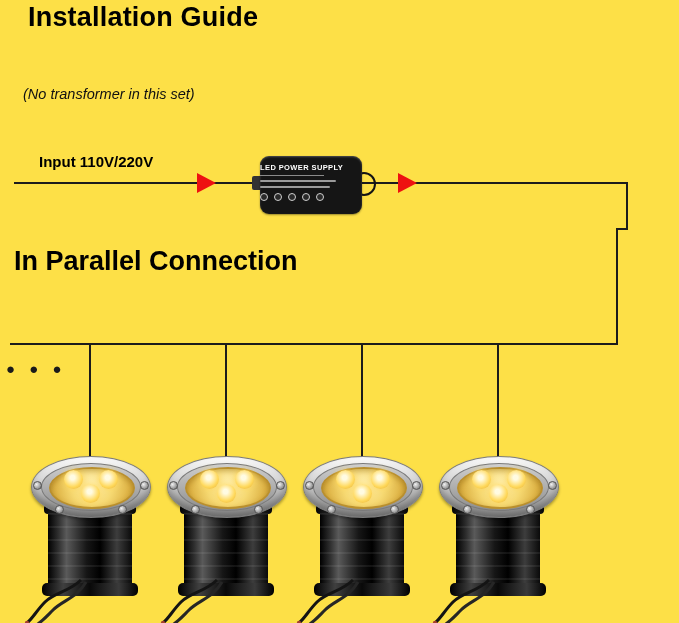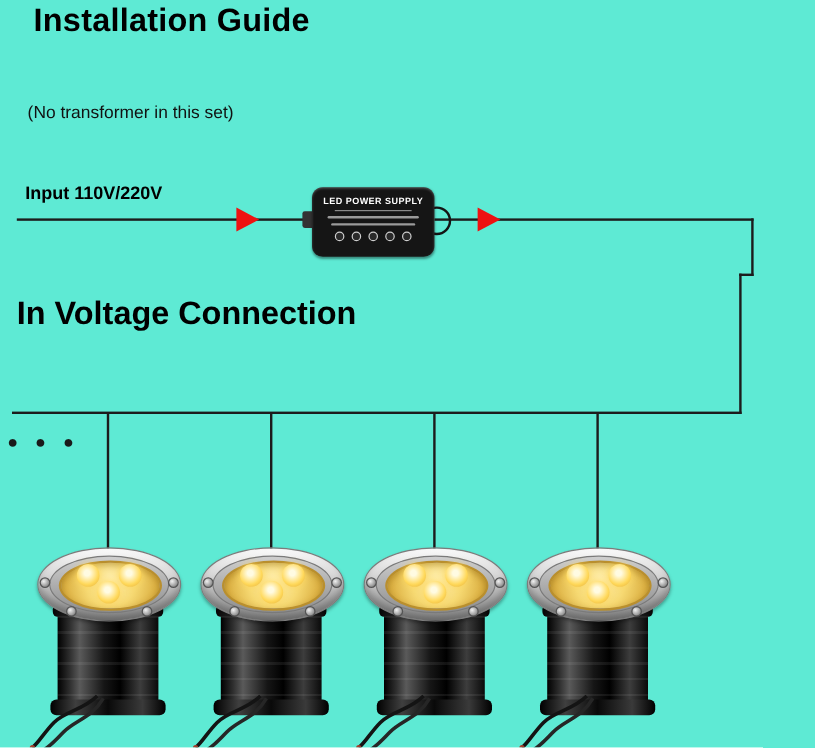--- a/index.html
+++ b/index.html
@@ -1,51 +1,51 @@
 <!DOCTYPE html>
 <html><head>
 <meta charset="utf-8">
 <style>
   html,body{margin:0;padding:0;background:#fff;}
   .canvas{
-    position:relative;width:679px;height:623px;background:#5eead4;overflow:hidden;
+    position:relative;width:679px;height:623px;background:#fde047;overflow:hidden;
     font-family:"Liberation Sans", sans-serif;color:#000;
   }
   
   .h-title{position:absolute;left:28px;top:2px;font-size:27px;font-weight:700;letter-spacing:.2px;}
   .h-voltage{position:absolute;left:28px;top:41px;font-size:27px;font-weight:700;white-space:pre;}
   .h-voltage .red{color:#ee1111;}
-  .note{position:absolute;left:23px;top:86px;font-size:14.5px;color:#111;}
+  .note{position:absolute;left:23px;top:86px;font-size:14.5px;color:#111;font-style:italic;}
   .h-parallel{position:absolute;left:14px;top:246px;font-size:27px;font-weight:700;}
 
   
   .wire{position:absolute;background:#1c1c1c;}
   .w-input{left:14px;top:182px;width:246px;height:2px;}
   .w-output{left:362px;top:182px;width:266px;height:2px;}
   .w-vert1{left:626px;top:182px;width:2px;height:48px;}
   .w-jog{left:616px;top:228px;width:12px;height:2px;}
   .w-vert2{left:616px;top:228px;width:2px;height:117px;}
   .w-bus{left:10px;top:343px;width:608px;height:2px;}
   .w-drop{top:345px;width:2px;height:116px;}
   .w-drop.d1{left:89px;} .w-drop.d2{left:225px;} .w-drop.d3{left:361px;} .w-drop.d4{left:497px;}
 
   .io-label{position:absolute;top:153px;font-size:15px;font-weight:700;}
-  .io-label.in{left:21px;} .io-label.out{left:432px;}
+  .io-label.in{left:39px;} .io-label.out{left:432px;}
 
   .dots{position:absolute;left:6px;top:360px;font-size:15px;letter-spacing:5px;color:#1a1a1a;}
 
   
   .arrow{position:absolute;width:0;height:0;top:173px;
     border-top:10px solid transparent;border-bottom:10px solid transparent;border-left:19px solid #ee1111;}
   .arrow.a1{left:197px;} .arrow.a2{left:398px;}
 
   
   .psu{position:absolute;left:260px;top:156px;width:102px;height:58px;background:#151515;
     border-radius:9px;box-shadow:inset 0 1px 2px rgba(255,255,255,.25), 0 1px 2px rgba(0,0,0,.4);
-    display:flex;flex-direction:column;align-items:center;justify-content:flex-start;z-index:3;}
+    display:flex;flex-direction:column;align-items:flex-start;justify-content:flex-start;z-index:3;}
   .psu-label{color:#fff;font-size:7.5px;font-weight:700;letter-spacing:.4px;margin-top:7px;white-space:nowrap;}
   .psu-rule{width:64px;height:1px;background:#8a8a8a;margin-top:3px;}
   .psu-bar{height:2px;background:#9a9a9a;margin-top:4px;border-radius:1px;}
   .psu-bar.b1{width:76px;} .psu-bar.b2{width:70px;}
   .psu-certs{display:flex;gap:6px;margin-top:5px;}
   .psu-certs span{width:6px;height:6px;border-radius:50%;border:1px solid #cfcfcf;background:#2a2a2a;display:block;}
   .psu-nub{position:absolute;left:252px;top:176px;width:10px;height:14px;background:#333;border-radius:2px;z-index:2;}
   .psu-loop{position:absolute;left:352px;top:172px;width:20px;height:20px;border:2.5px solid #141414;border-radius:50%;z-index:2;}
 
   
@@ -109,21 +109,21 @@
     <div class="psu-certs">
       <span></span>
         <span></span>
         <span></span>
         <span></span>
         <span></span>
     </div>
   </div>
   <div class="psu-loop"></div>
 
-  <div class="h-parallel">In Voltage Connection</div>
+  <div class="h-parallel">In Parallel Connection</div>
   <div class="dots">● ● ●</div>
 
   <div class="wire w-bus"></div>
   <div class="wire w-drop d1"></div>
   <div class="wire w-drop d2"></div>
   <div class="wire w-drop d3"></div>
   <div class="wire w-drop d4"></div>
 
   <div class="light l1">
     <div class="body-can">

